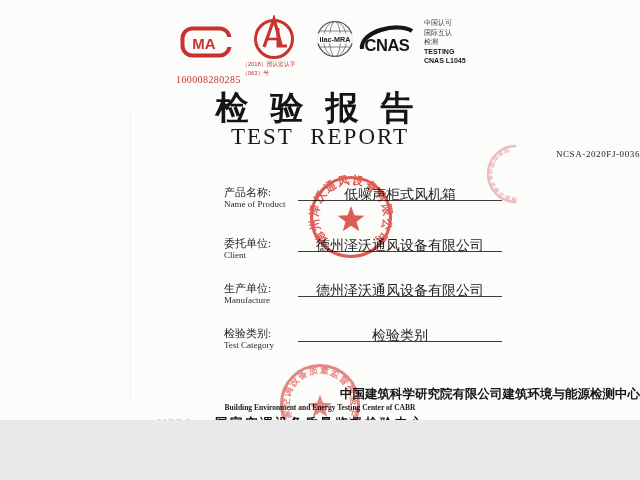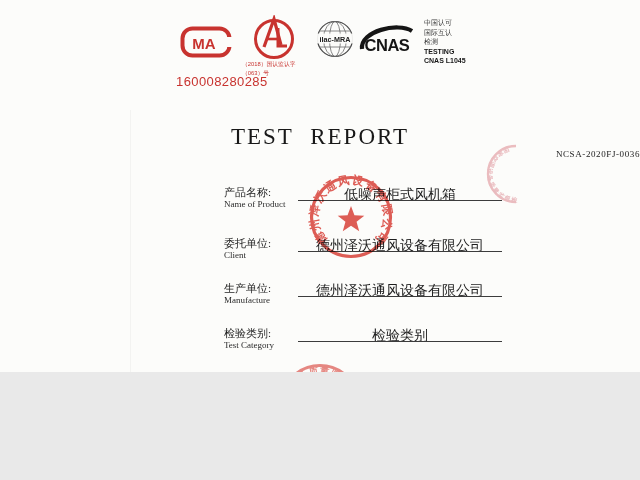--- a/index.html
+++ b/index.html
@@ -1,21 +1,21 @@
 <!DOCTYPE html>
 <html><head>
 <meta charset="utf-8">
 <style>
   html,body{margin:0;padding:0;background:#e9e9e9;}
-  #canvas{position:relative;width:640px;height:372px;background:#fcfcfa;overflow:hidden;
+  #canvas{position:relative;width:640px;height:420px;background:#fcfcfa;overflow:hidden;
           font-family:"Liberation Serif","DejaVu Serif",serif;color:#1d1d1b;}
   
   .logo{position:absolute;}
-  .cma-num{position:absolute;left:176px;top:74px;width:64px;font-size:13px;color:#c8332f;
-           font-family:Liberation Sans, sans-serif;letter-spacing:.4px;}
+  .cma-num{position:absolute;left:176px;top:74px;width:64px;font-size:10px;color:#c8332f;
+           font-family:Liberation Serif, serif;letter-spacing:.4px;}
   .cal-cap{position:absolute;left:242px;top:60px;width:72px;font-size:5.8px;color:#c8332f;
            font-family:"Liberation Sans",sans-serif;}
   .accr{position:absolute;left:424px;top:18px;width:70px;font-size:7px;line-height:9.5px;
         font-family:"Liberation Sans",sans-serif;color:#3b3b3b;}
   .accr .b{font-weight:bold;color:#171717;}
   
   .title-zh{position:absolute;left:0;right:0;top:86px;text-align:center;font-size:33px;font-weight:700;
             letter-spacing:22px;margin-left:11px;color:#141414;
             font-family:"Liberation Sans","DejaVu Sans",sans-serif;}
   .title-en{position:absolute;left:0;right:0;top:124px;text-align:center;font-size:23px;
@@ -78,20 +78,21 @@
   </svg>
 
   <div class="accr">
     <div>中国认可</div>
     <div>国际互认</div>
     <div>检测</div>
     <div class="b">TESTING</div>
     <div class="b">CNAS L1045</div>
   </div>
 
+  <div class="title-zh">检验报告</div>
   <div class="title-en">TEST REPORT</div>
   <div class="report-no">NCSA-2020FJ-0036</div>
 
   <div class="field-row" style="top:185px">
     <div class="flabel-zh">产品名称:</div>
     <div class="flabel-en">Name of Product</div>
     <div class="fvalue">低噪声柜式风机箱</div>
     <div class="fline"></div>
   </div>
   <div class="field-row" style="top:236px">

